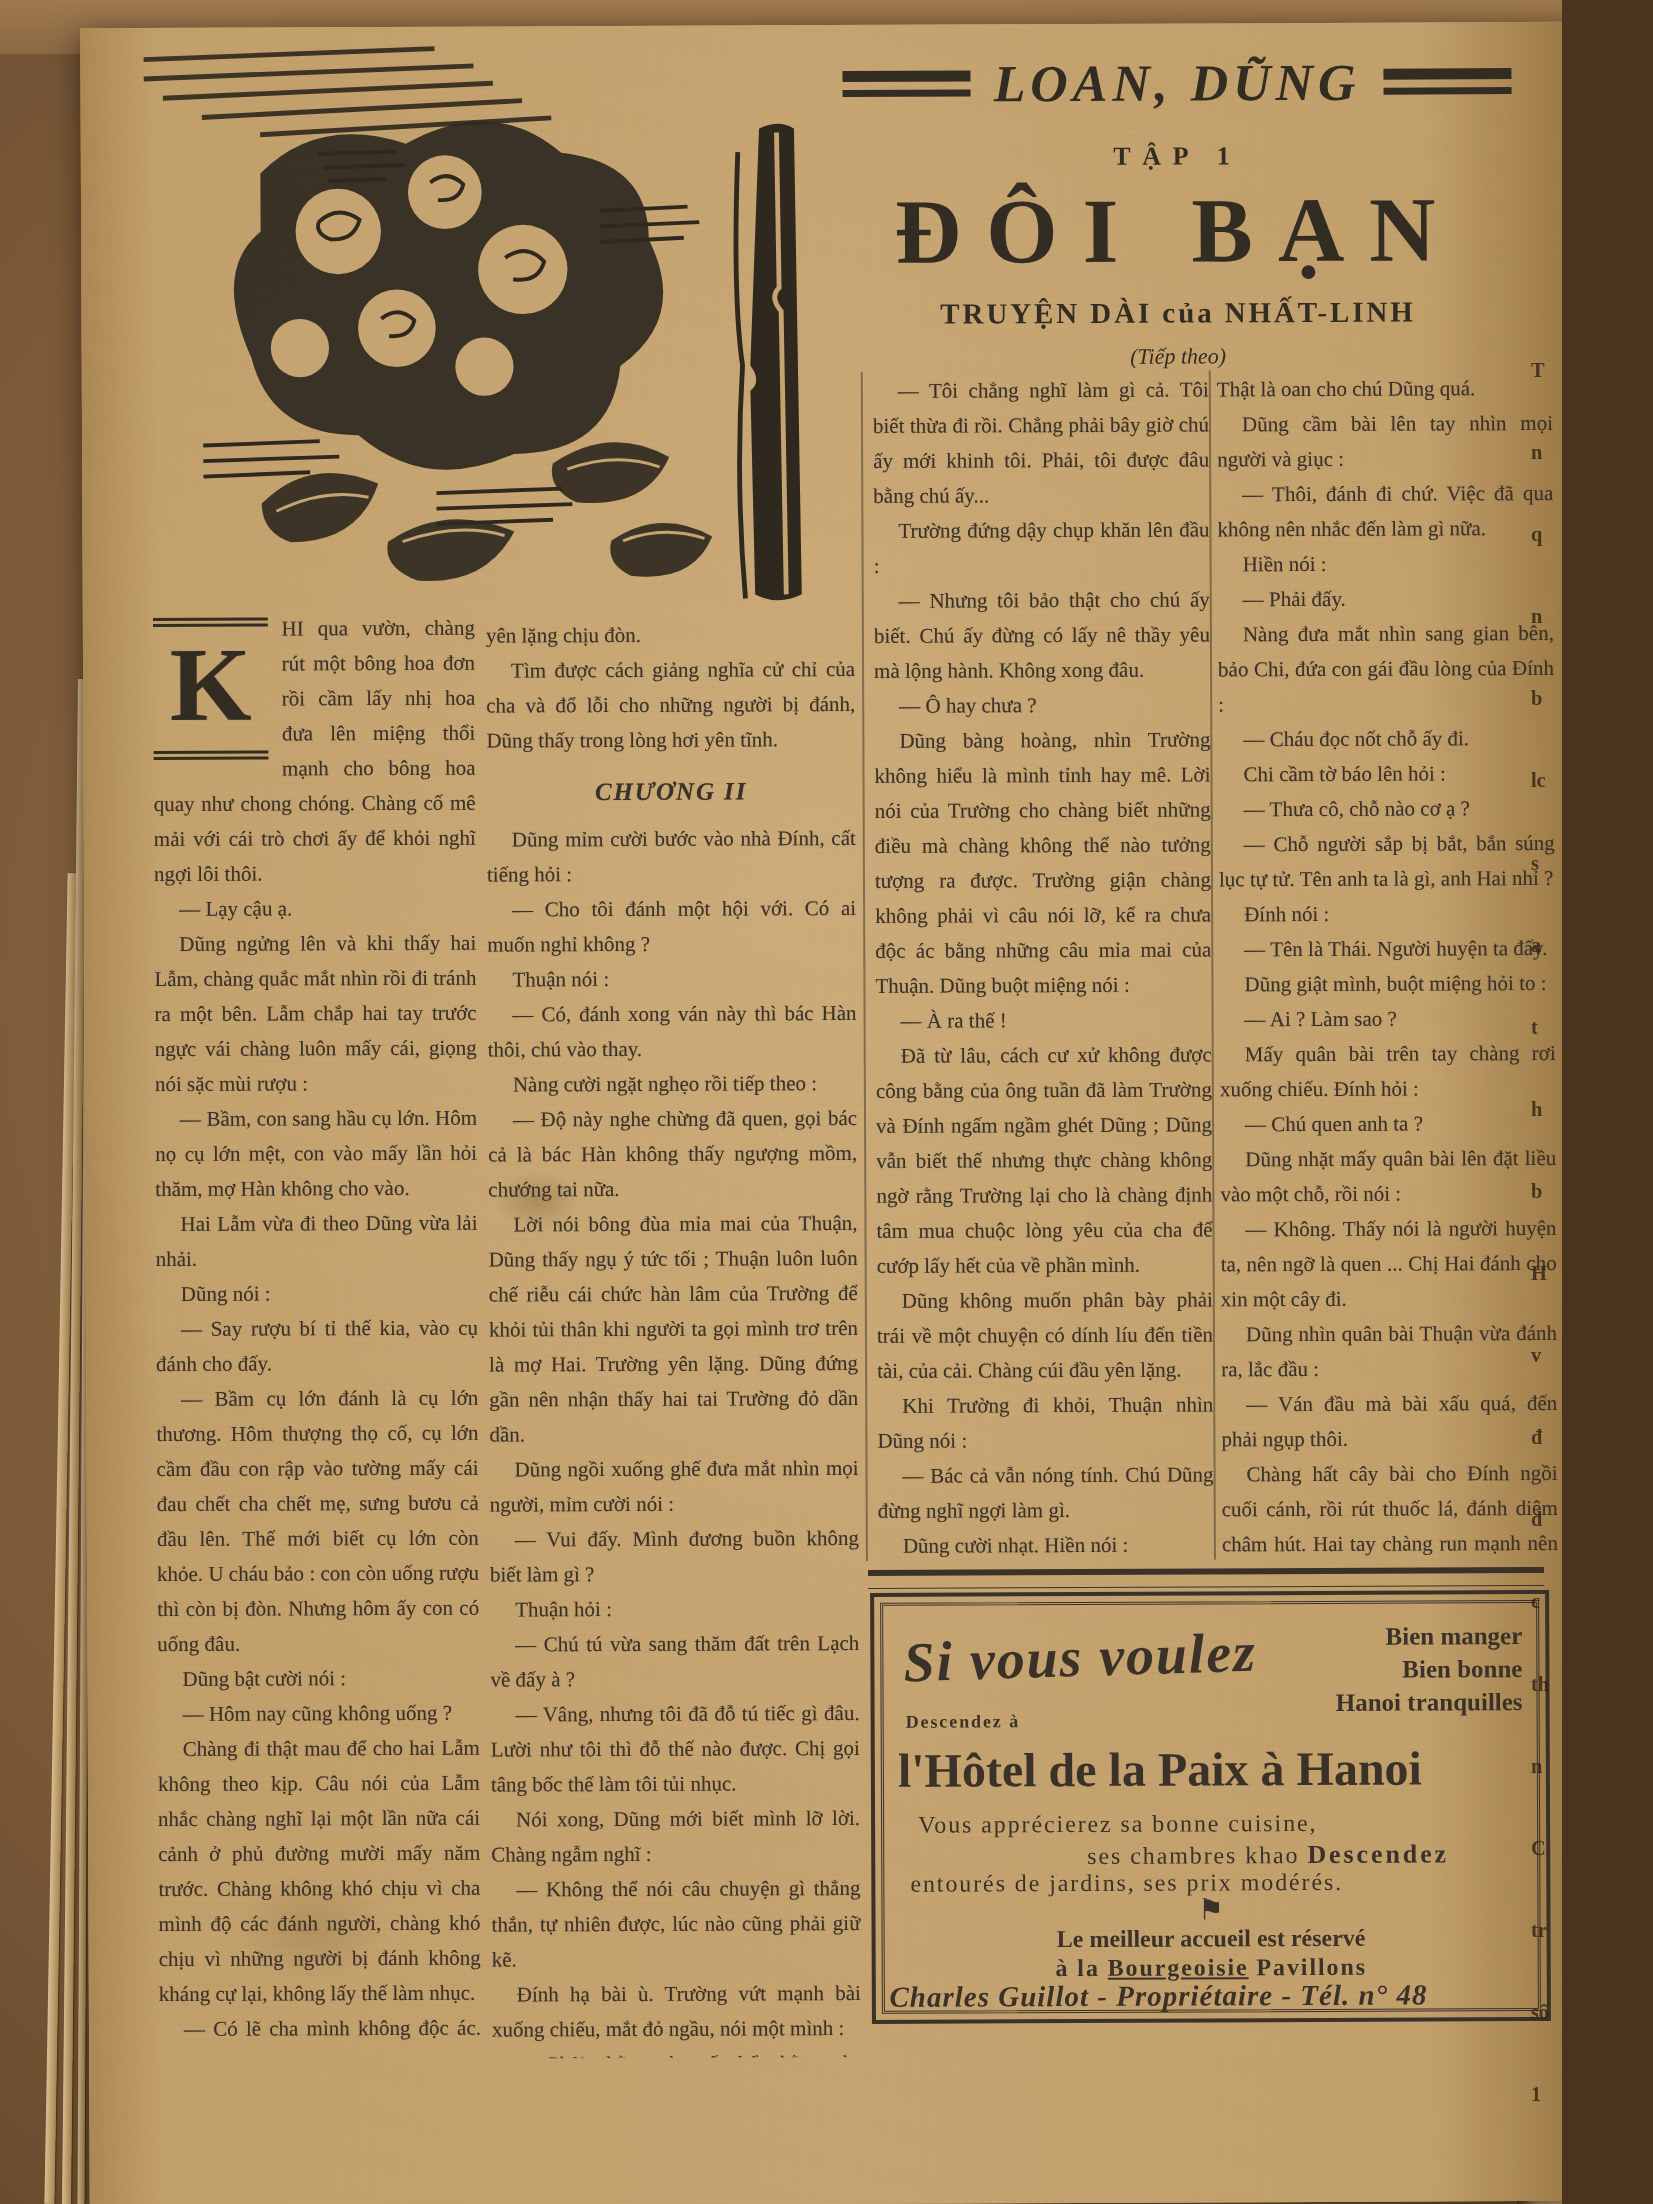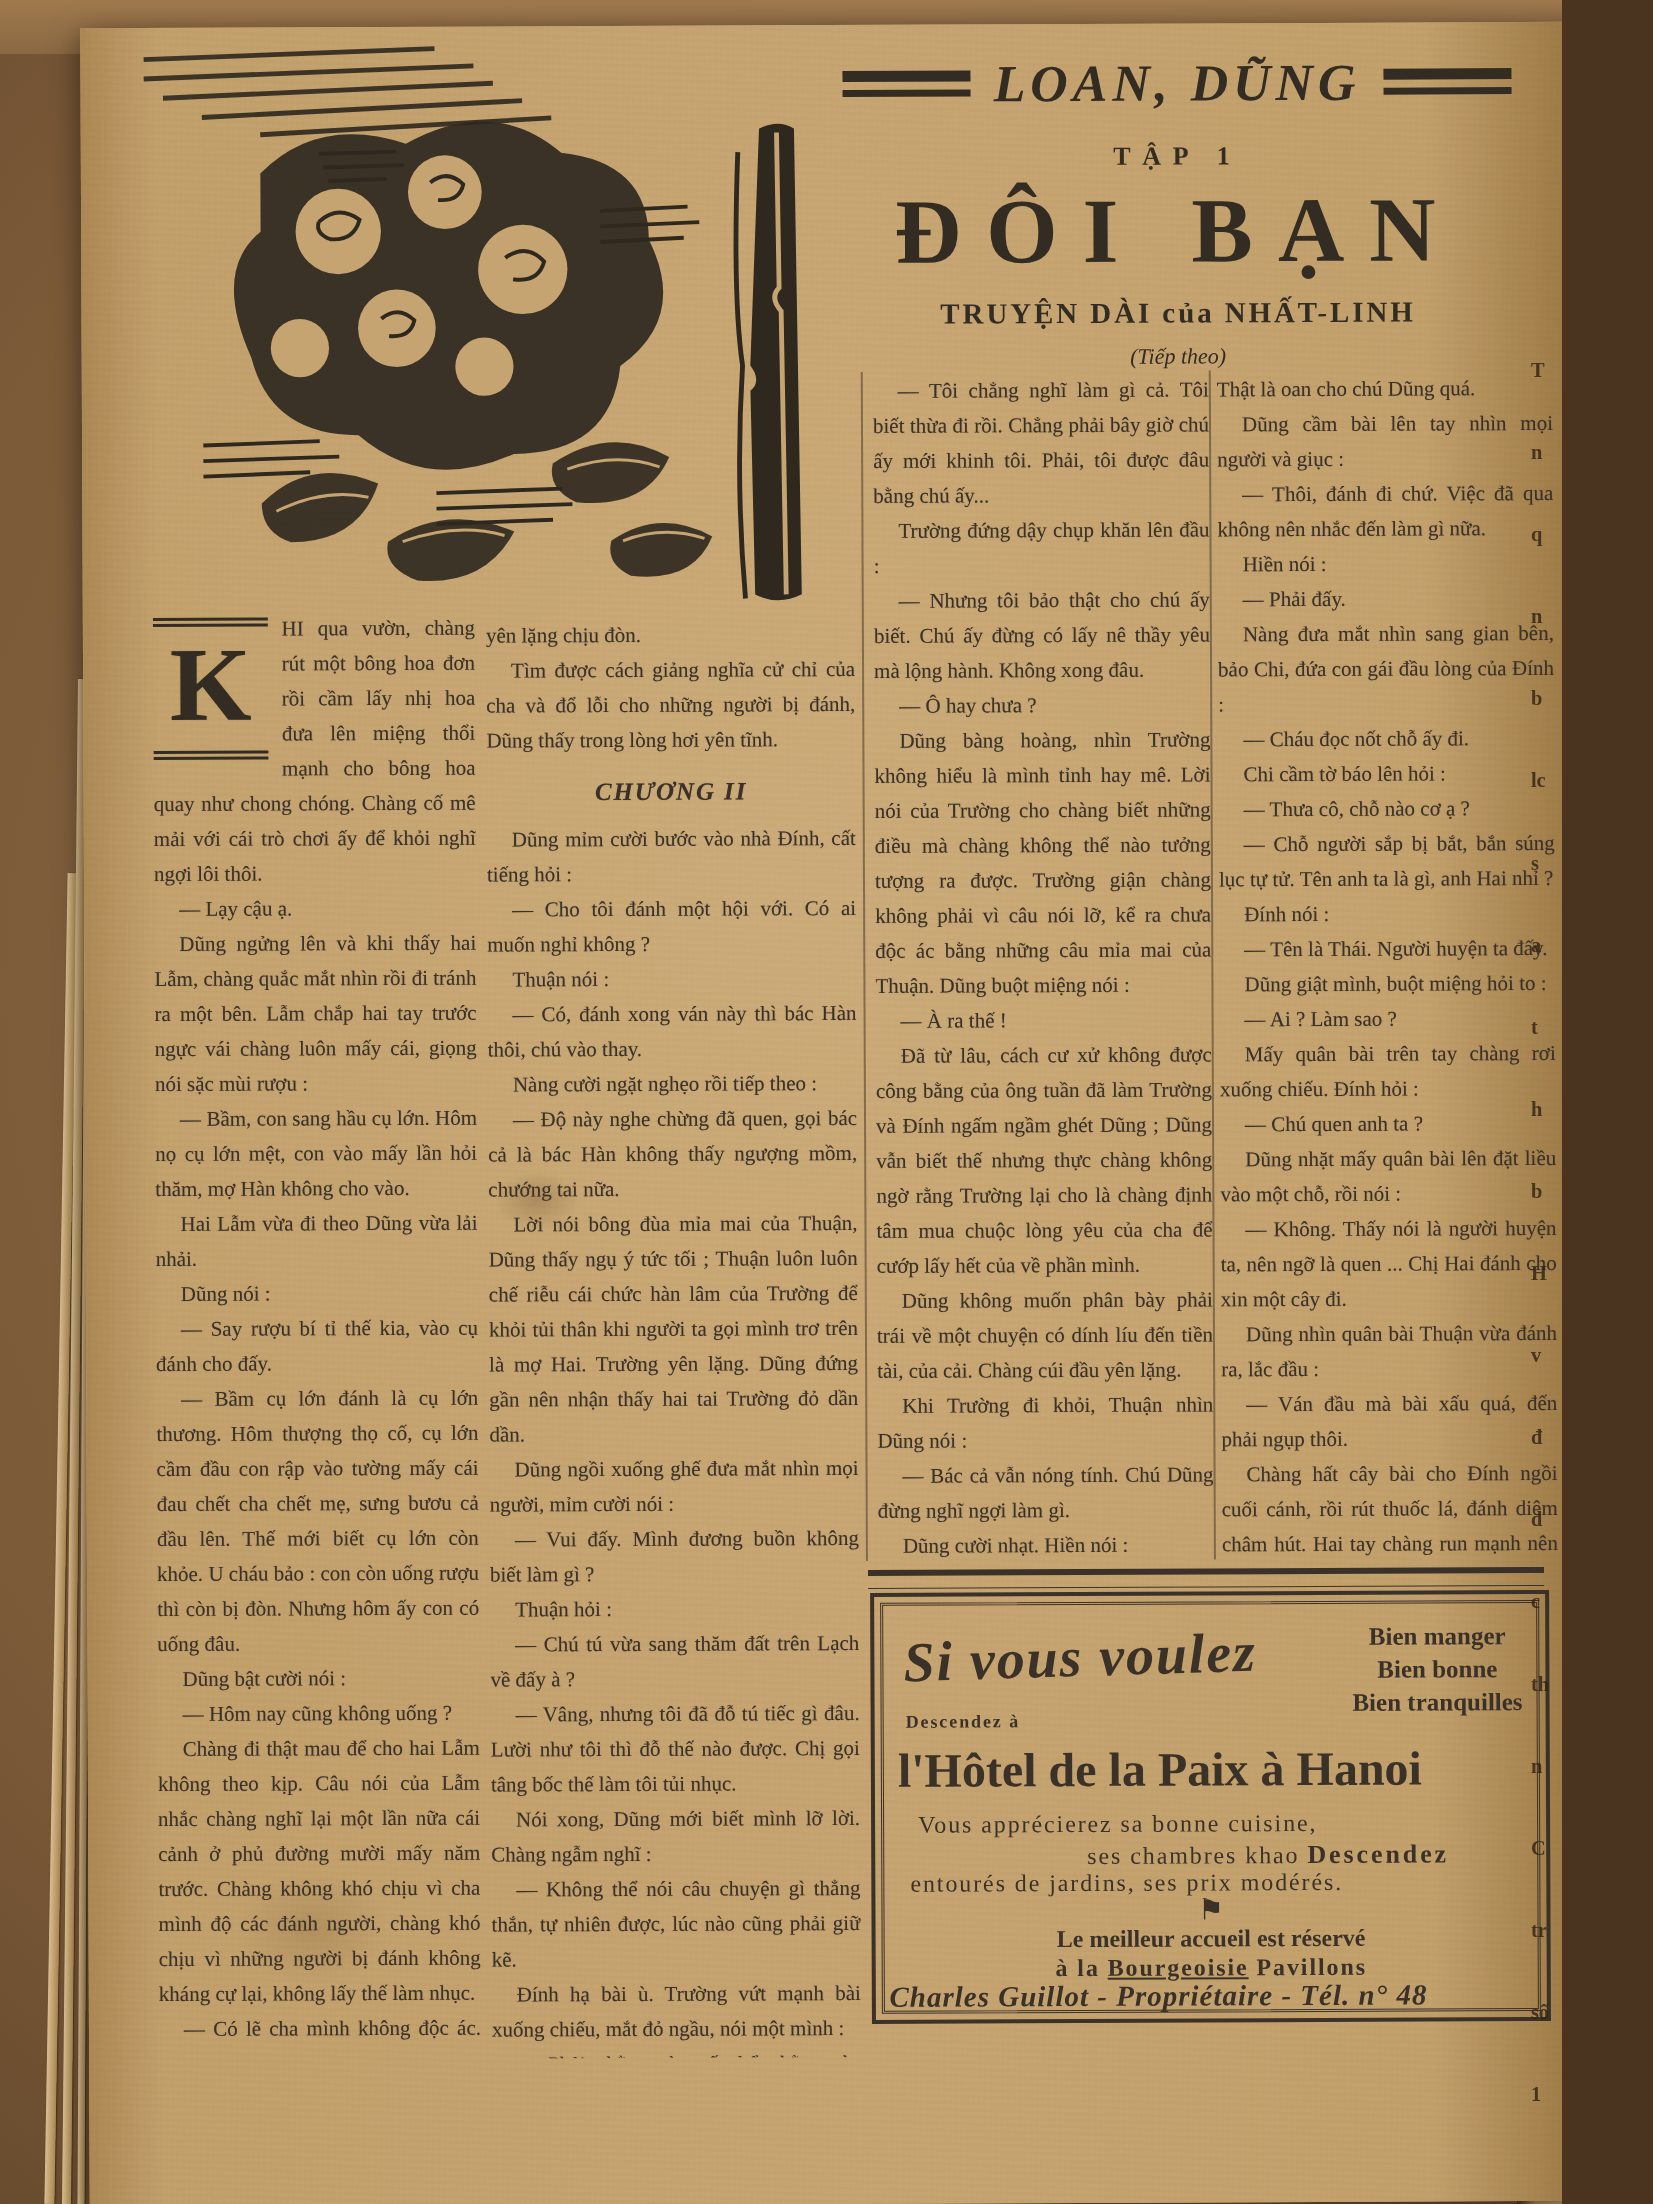--- a/index.html
+++ b/index.html
@@ -53,21 +53,21 @@
   #subtitle{font-weight:bold;font-size:29px;letter-spacing:2.9px;margin-top:13.6px;}
   #note{font-style:italic;font-size:22px;margin-top:13.6px;}
   
   #ad-toprule{position:absolute;left:781px;top:1545px;width:676px;height:11.6px;
       border-top:6.8px solid #3a3129;border-bottom:1.9px solid #3a3129;}
   #ad{position:absolute;left:783px;top:1568px;width:671px;height:423px;
       border:4.9px solid #3a3129;color:#3a3129;}
   #ad .inner{position:absolute;inset:5.8px;border:3.9px double #3a3129;}
   #ad .ad-script{position:absolute;left:29px;top:29px;font-style:italic;font-weight:bold;
       font-size:56px;transform:rotate(-1.5deg);letter-spacing:1.9px;}
-  #ad .ad-right{position:absolute;right:23px;top:25px;font-weight:bold;font-size:25px;line-height:33px;text-align:center;}
+  #ad .ad-right{position:absolute;right:23px;top:25px;font-weight:bold;font-size:25px;line-height:33px;text-align:right;}
   #ad .ad-right .s-item{display:block;}
   #ad .ad-desc{position:absolute;left:31px;top:115px;font-weight:bold;font-size:18px;letter-spacing:1.9px;}
   #ad .ad-hotel{position:absolute;left:23px;top:146px;width:621px;font-weight:bold;font-size:48px;white-space:nowrap;}
   #ad .ad-l1{position:absolute;left:43px;top:215px;font-size:24px;letter-spacing:1.9px;}
   #ad .ad-l2{position:absolute;left:212px;top:245px;font-size:24px;letter-spacing:1.9px;}
   #ad .ad-l2 b{font-size:26px;letter-spacing:2.9px;}
   #ad .ad-l3{position:absolute;left:35px;top:274px;font-size:24px;letter-spacing:1.9px;}
   #ad .ad-orn{position:absolute;left:0;top:297px;width:100%;text-align:center;font-size:29px;font-family:"DejaVu Sans",sans-serif;}
   #ad .ad-a1{position:absolute;left:0;top:330px;width:100%;text-align:center;font-weight:bold;font-size:24px;}
   #ad .ad-a2{position:absolute;left:0;top:359px;width:100%;text-align:center;font-weight:bold;font-size:24px;letter-spacing:1.9px;}
@@ -252,21 +252,21 @@
         <p class="pt-para">Chàng hất cây bài cho Đính ngồi cuối cánh, rồi rút thuốc lá, đánh diêm châm hút. Hai tay chàng run mạnh nên châm mãi thuốc mới cháy. Dũng ngồi ưỡn người tựa vào thành ghế rồi bảo Chi :</p>
       </div>
 
     <div id="ad-toprule"></div>
     <div id="ad">
       <div class="inner"></div>
       <div class="ad-script">Si vous voulez</div>
       <div class="ad-right" id="ad-right">
           <span class="s-item">Bien manger</span>
           <span class="s-item">Bien bonne</span>
-          <span class="s-item">Bien tranquilles</span>
+          <span class="s-item">Hanoi tranquilles</span>
         </div>
       <div class="ad-desc">Descendez à</div>
       <div class="ad-hotel">l'Hôtel de la Paix à Hanoi</div>
       <div class="ad-l1">Vous apprécierez sa bonne cuisine,</div>
       <div class="ad-l2"><span>ses chambres khao </span><b>Descendez</b></div>
       <div class="ad-l3">entourés de jardins, ses prix modérés.</div>
       <div class="ad-orn">⚑</div>
       <div class="ad-a1">Le meilleur accueil est réservé</div>
       <div class="ad-a2"><span>à la </span><u>Bourgeoisie</u><span> Pavillons</span></div>
       <div class="ad-sign">Charles Guillot - Propriétaire - Tél. n° 48</div>

